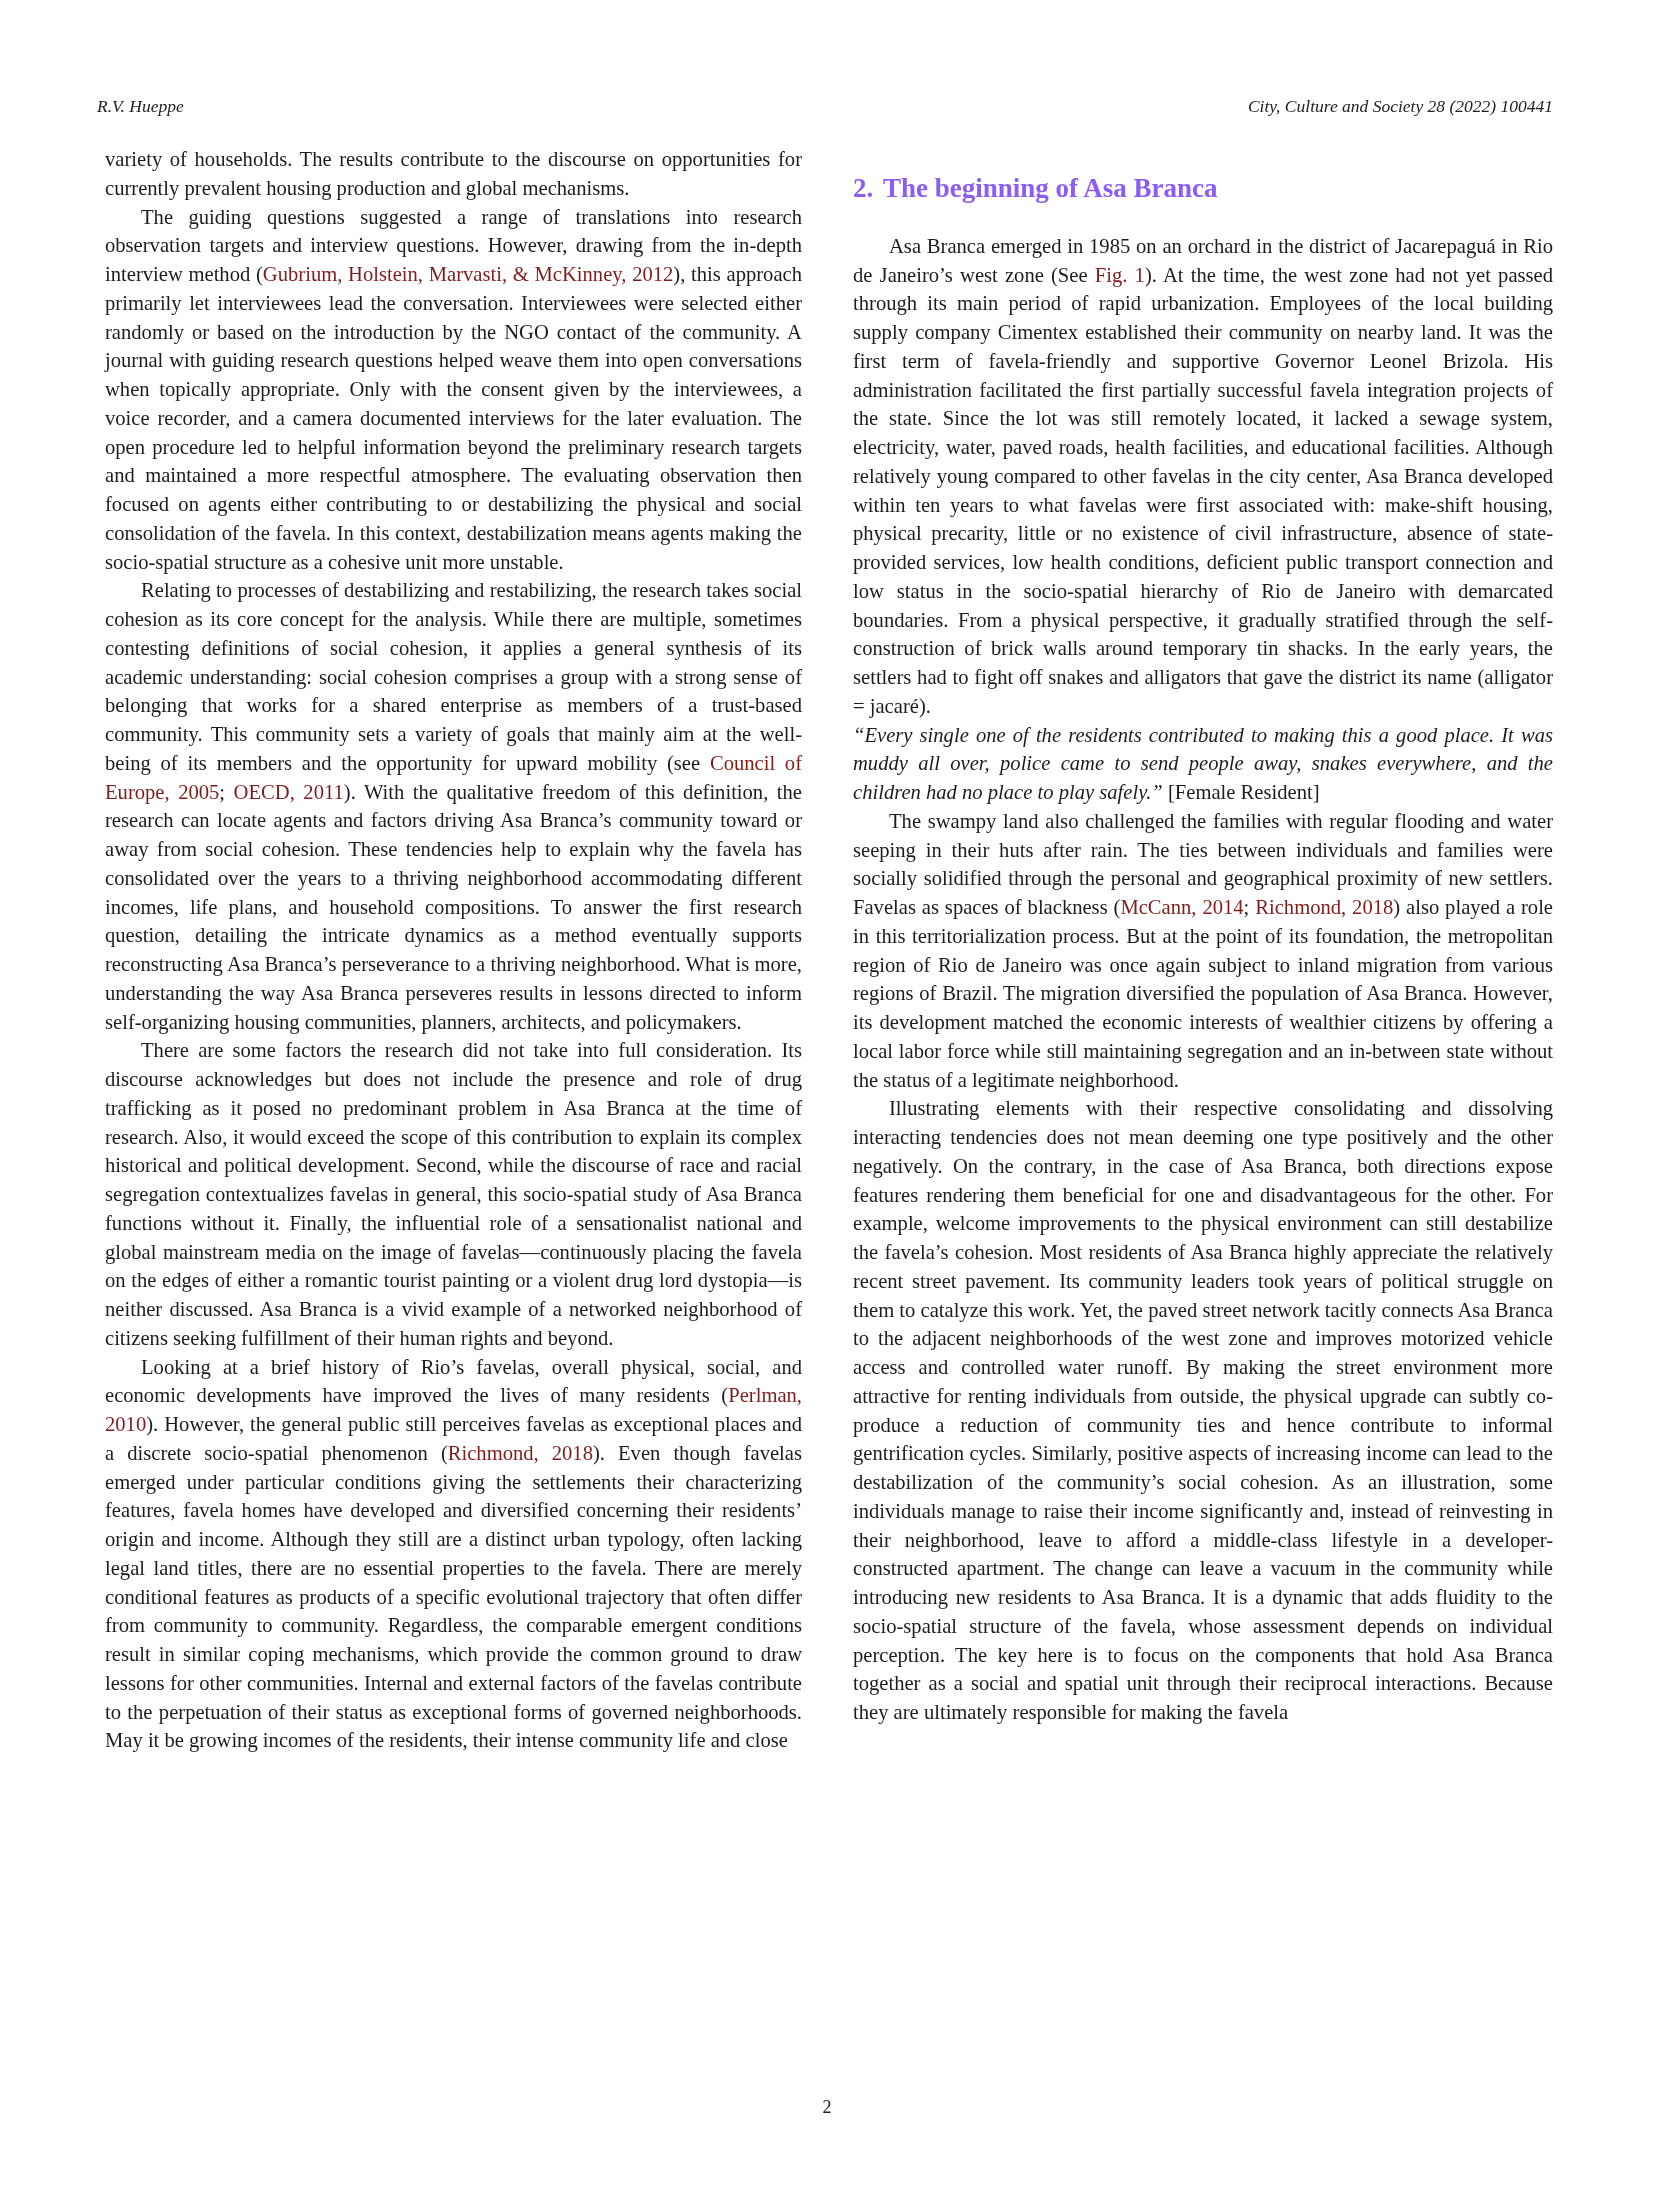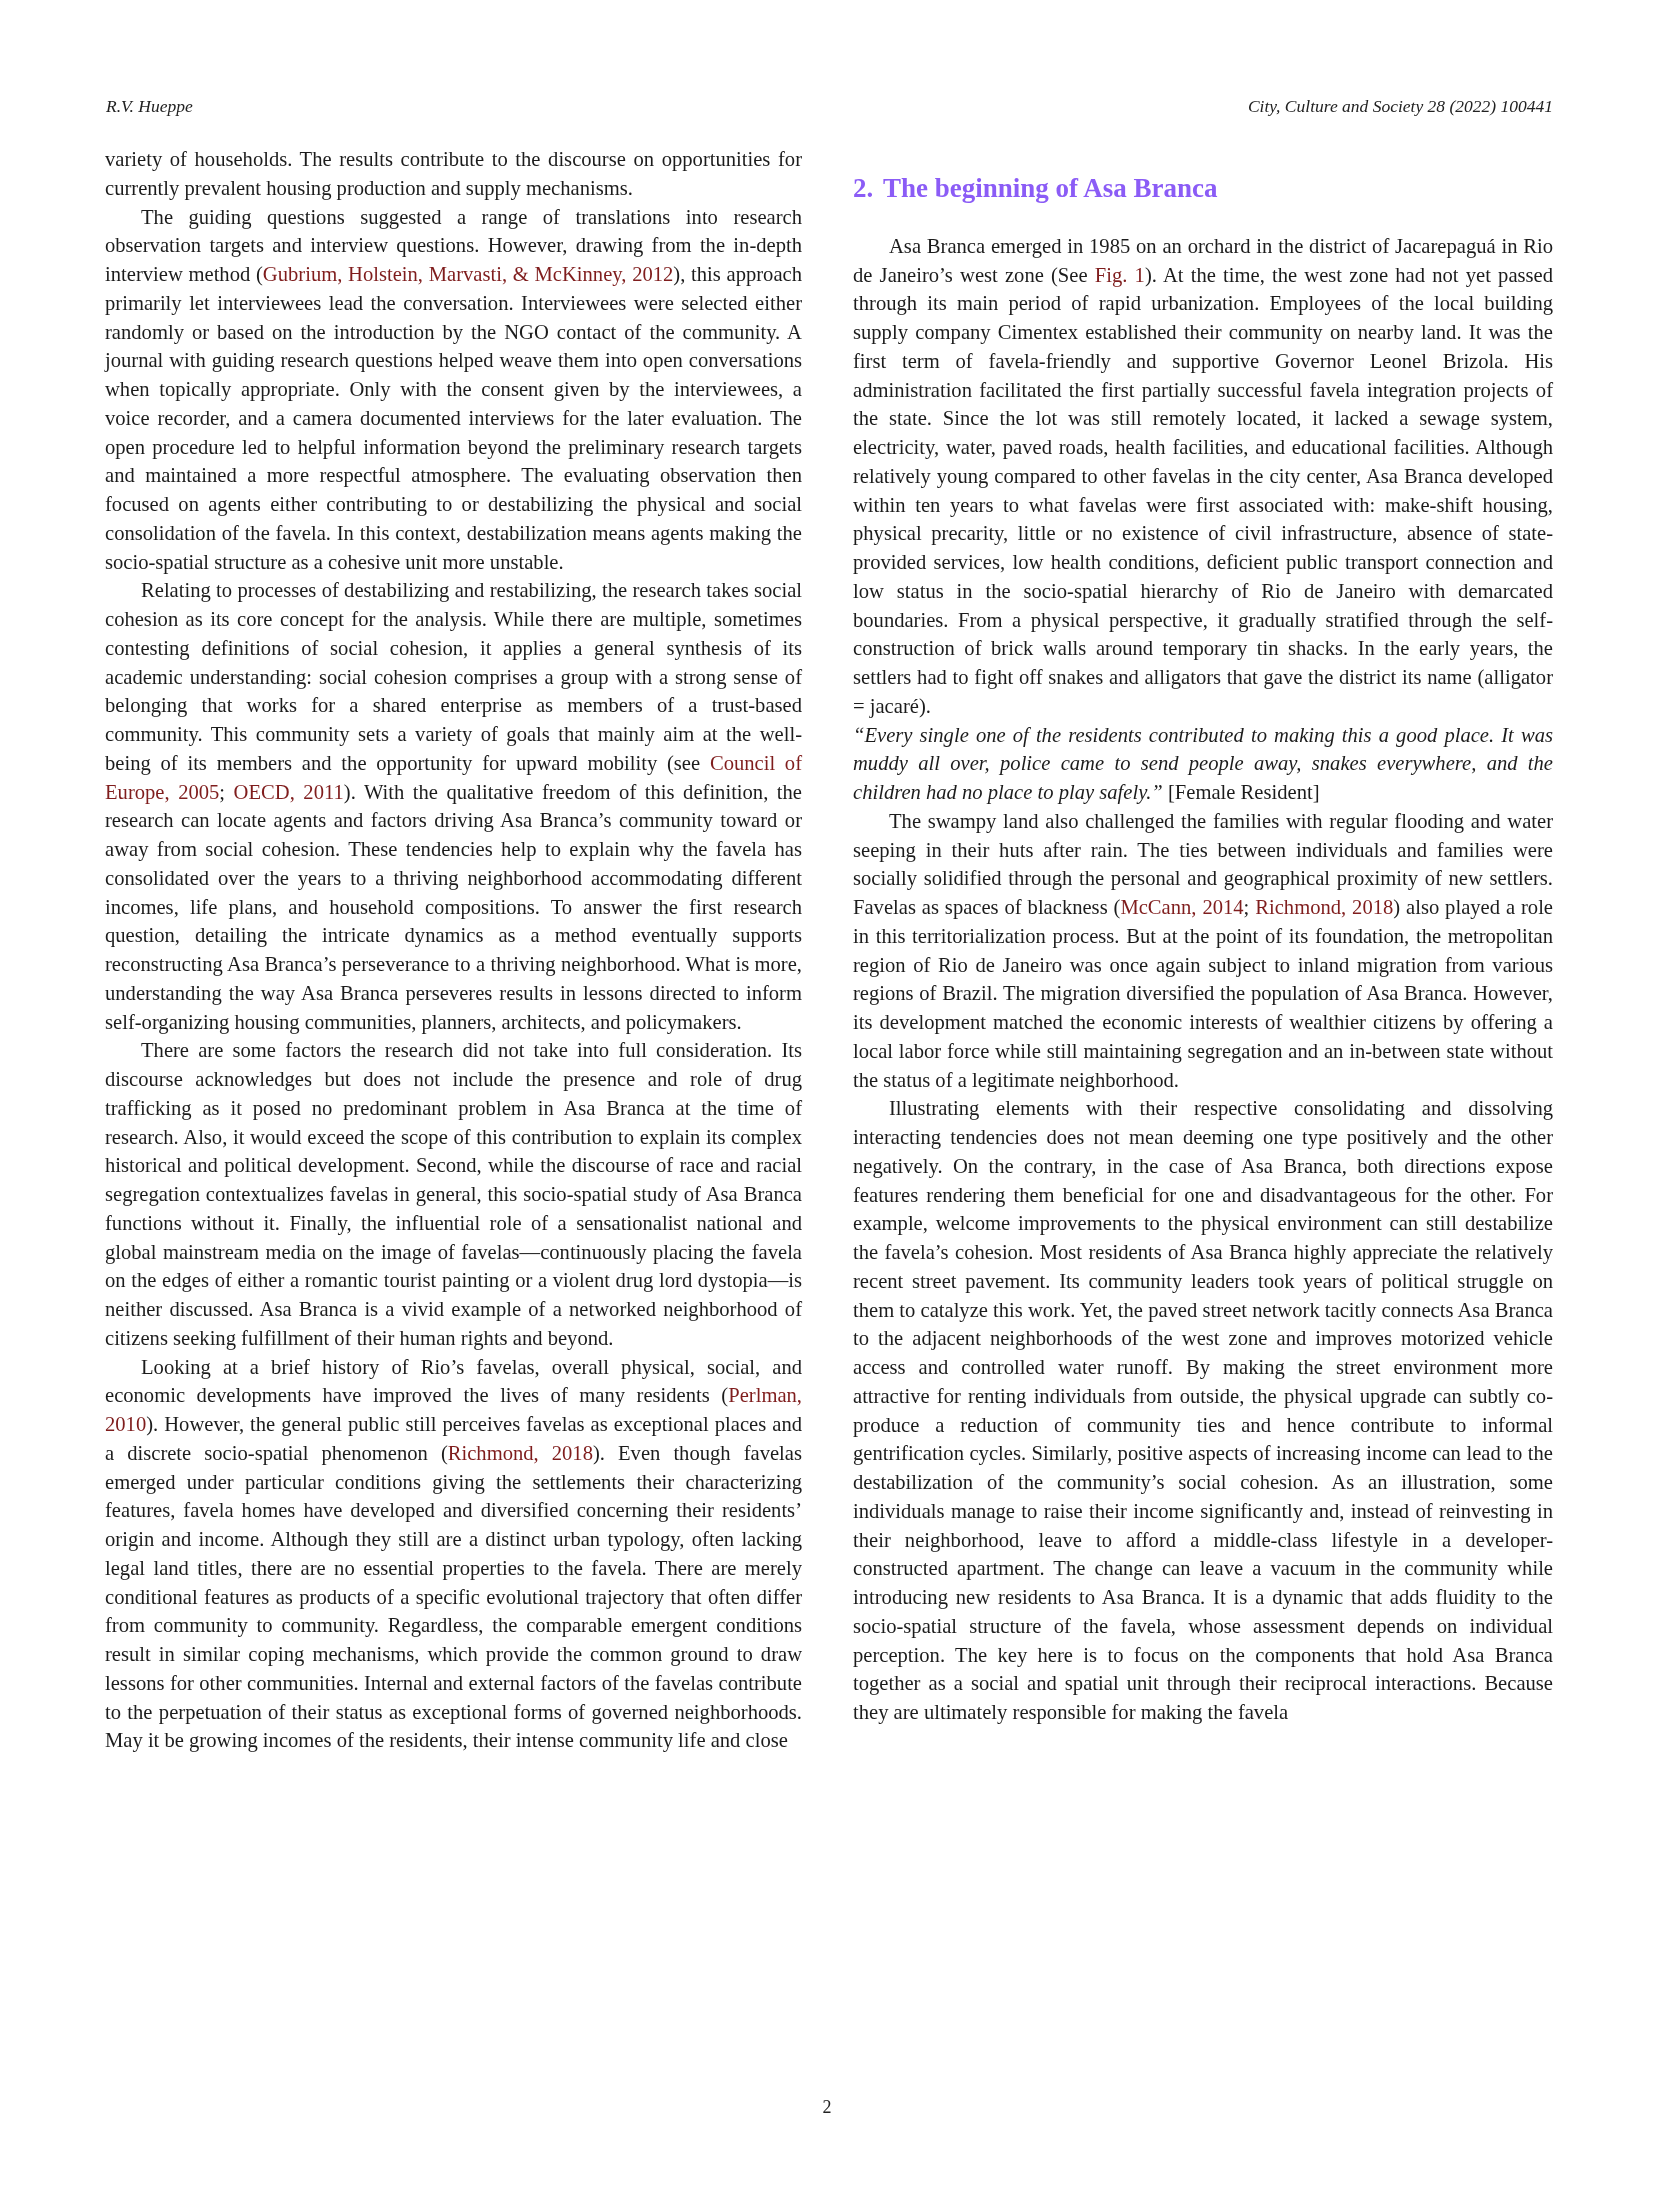--- a/index.html
+++ b/index.html
@@ -1,19 +1,19 @@
 <!DOCTYPE html>
 <html><head>
 <meta charset="utf-8">
 <style>
   html, body { margin: 0; padding: 0; background: #ffffff; }
   body { width: 1654px; height: 2205px; position: relative; overflow: hidden; color: #1a1a1a; }
   .page { position: absolute; left: 0; top: 0; width: 1654px; height: 2205px; background: #fff; }
   .running-head { position: absolute; top: 96px; font-family: "Liberation Serif", "DejaVu Serif", serif; font-style: italic; font-size: 17.5px; color: #222; }
-  .rh-left { left: 106px; }
+  .rh-left { left: 97px; }
   .rh-right { right: 101px; text-align: center; }
   .col { position: absolute; top: 145px; font-family: "Liberation Serif", "DejaVu Serif", serif; font-size: 20.6px; line-height: 28.75px; color: #1c1c1c; text-align: justify; hyphens: manual; }
   .col-left { left: 105px; width: 697px; }
   .col-right { left: 853px; width: 700px; }
   .col p { margin: 0; text-indent: 0; }
   .col p.indent { text-indent: 36px; }
   .col a, .col .cite { color: #7f1d1d; text-decoration: none; }
   .section-heading { font-family: "Liberation Serif", "DejaVu Serif", serif; font-weight: bold; font-size: 27px; line-height: 28.75px; margin: 29px 0 29px 0; color: #8b5cf6; text-align: left; }
   .section-heading .num { display: inline-block; width: 30px; }
   .blockquote { margin: 13px 0 13px 32px; font-style: italic; text-align: justify; }
@@ -22,21 +22,21 @@
 </style>
 </head>
 <body>
 
 <div class="page">
 
   <div class="running-head rh-left">R.V. Hueppe</div>
   <div class="running-head rh-right">City, Culture and Society 28 (2022) 100441</div>
 
   <div class="col col-left">
-    <p>variety of households. The results contribute to the discourse on opportunities for currently prevalent housing production and supply mechanisms.</p>
+    <p>variety of households. The results contribute to the discourse on opportunities for currently prevalent housing production and global mechanisms.</p>
 
     <p class="indent"><span>The guiding questions suggested a range of translations into research observation targets and interview questions. However, drawing from the in-depth interview method (</span><a class="cite">Gubrium, Holstein, Marvasti, &amp; McKinney, 2012</a><span>), this approach primarily let interviewees lead the conversation. Interviewees were selected either randomly or based on the introduction by the NGO contact of the community. A journal with guiding research questions helped weave them into open conversations when topically appropriate. Only with the consent given by the interviewees, a voice recorder, and a camera documented interviews for the later evaluation. The open procedure led to helpful information beyond the preliminary research targets and maintained a more respectful atmosphere. The evaluating observation then focused on agents either contributing to or destabilizing the physical and social consolidation of the favela. In this context, destabilization means agents making the socio-spatial structure as a cohesive unit more unstable.</span></p>
 
     <p class="indent"><span>Relating to processes of destabilizing and restabilizing, the research takes social cohesion as its core concept for the analysis. While there are multiple, sometimes contesting definitions of social cohesion, it applies a general synthesis of its academic understanding: social cohesion comprises a group with a strong sense of belonging that works for a shared enterprise as members of a trust-based community. This community sets a variety of goals that mainly aim at the well-being of its members and the opportunity for upward mobility (see </span><a class="cite">Council of Europe, 2005</a><span>; </span><a class="cite">OECD, 2011</a><span>). With the qualitative freedom of this definition, the research can locate agents and factors driving Asa Branca’s community toward or away from social cohesion. These tendencies help to explain why the favela has consolidated over the years to a thriving neighborhood accommodating different incomes, life plans, and household compositions. To answer the first research question, detailing the intricate dynamics as a method eventually supports reconstructing Asa Branca’s perseverance to a thriving neighborhood. What is more, understanding the way Asa Branca perseveres results in lessons directed to inform self-organizing housing communities, planners, architects, and policymakers.</span></p>
 
     <p class="indent">There are some factors the research did not take into full consideration. Its discourse acknowledges but does not include the presence and role of drug trafficking as it posed no predominant problem in Asa Branca at the time of research. Also, it would exceed the scope of this contribution to explain its complex historical and political development. Second, while the discourse of race and racial segregation contextualizes favelas in general, this socio-spatial study of Asa Branca functions without it. Finally, the influential role of a sensationalist national and global mainstream media on the image of favelas—continuously placing the favela on the edges of either a romantic tourist painting or a violent drug lord dystopia—is neither discussed. Asa Branca is a vivid example of a networked neighborhood of citizens seeking fulfillment of their human rights and beyond.</p>
 
     <p class="indent"><span>Looking at a brief history of Rio’s favelas, overall physical, social, and economic developments have improved the lives of many residents (</span><a class="cite">Perlman, 2010</a><span>). However, the general public still perceives favelas as exceptional places and a discrete socio-spatial phenomenon (</span><a class="cite">Richmond, 2018</a><span>). Even though favelas emerged under particular conditions giving the settlements their characterizing features, favela homes have developed and diversified concerning their residents’ origin and income. Although they still are a distinct urban typology, often lacking legal land titles, there are no essential properties to the favela. There are merely conditional features as products of a specific evolutional trajectory that often differ from community to community. Regardless, the comparable emergent conditions result in similar coping mechanisms, which provide the common ground to draw lessons for other communities. Internal and external factors of the favelas contribute to the perpetuation of their status as exceptional forms of governed neighborhoods. May it be growing incomes of the residents, their intense community life and close</span></p>
   </div>
 

